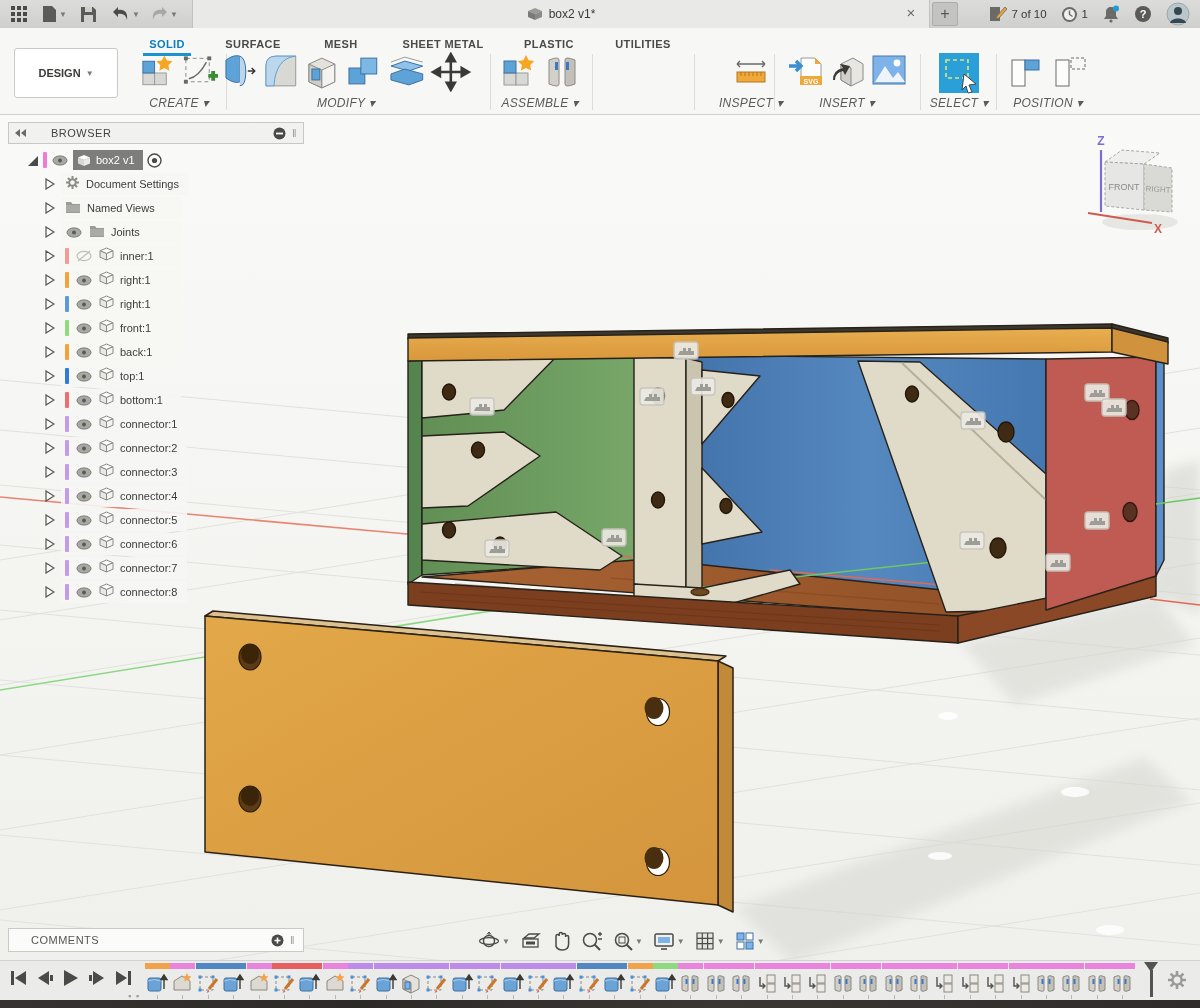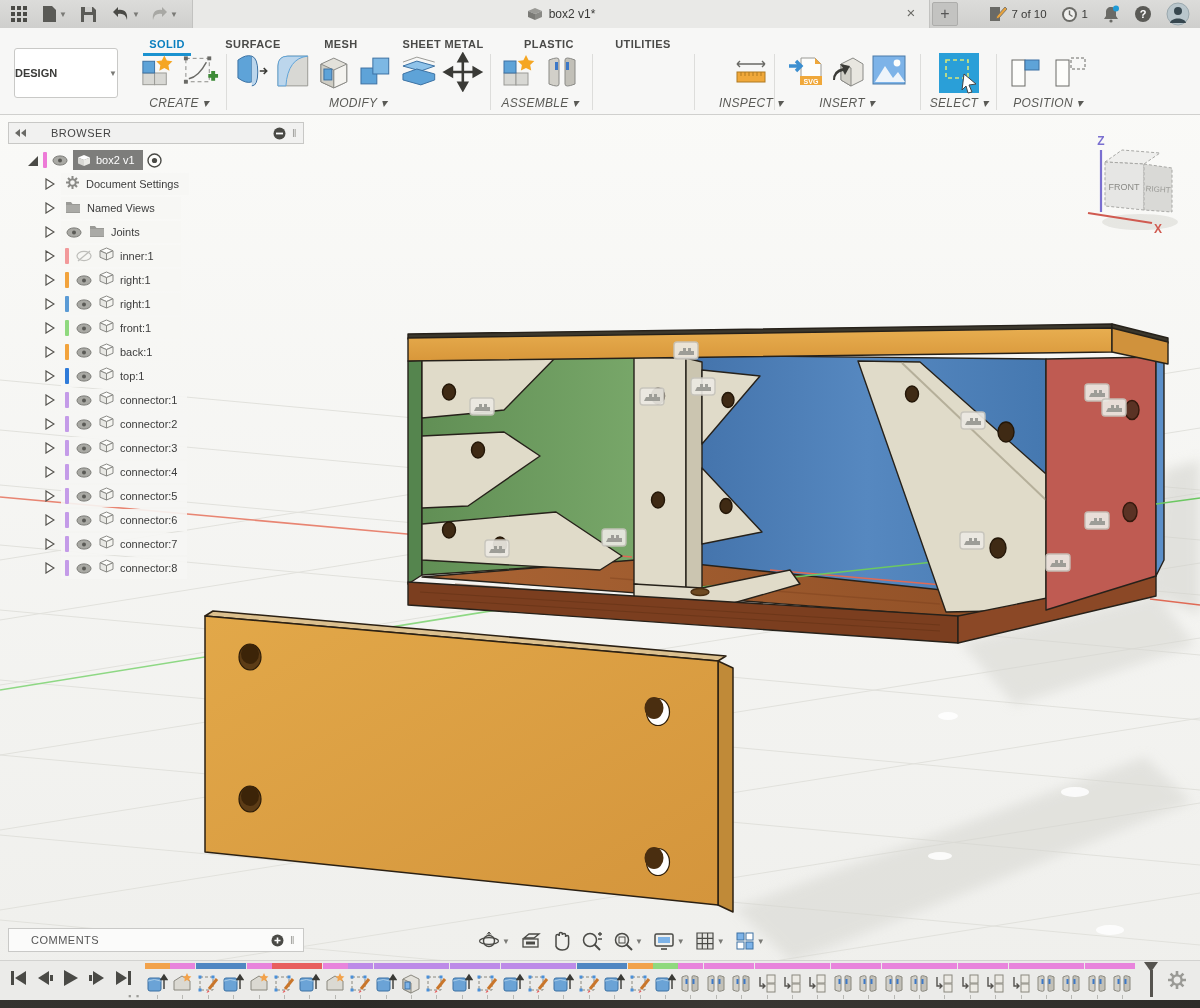--- a/index.html
+++ b/index.html
@@ -26,21 +26,21 @@
   .sc-item { display:flex; align-items:center; gap:4px; font-size:11.5px; color:#3a3a38; }
 
   
   #ribbon { position:absolute; left:0; top:28px; width:1200px; height:87px; z-index:30;
     background:#f7f7f6; border-bottom:1px solid #d0d0ce; }
   .ws-tab { position:absolute; top:6px; height:22px; font-size:11px; font-weight:bold;
     color:#4a4a48; letter-spacing:.4px; text-align:center; line-height:20px; }
   .ws-tab.active { color:#0a7fbf; border-bottom:3px solid #1a92d0; }
   #design-btn { position:absolute; left:14px; top:20px; width:104px; height:50px; background:#fff;
     border:1px solid #c9c9c7; border-radius:3px; font-size:11px; font-weight:bold; color:#3a3a38;
-    display:flex; align-items:center; justify-content:space-between; gap:5px; }
+    display:flex; align-items:center; justify-content:center; gap:5px; }
   .rb-group { position:absolute; top:24px; height:58px; }
   .rb-icons { display:flex; align-items:flex-start; gap:4px; justify-content:center; }
   .rb-label { position:absolute; bottom:0; width:100%; text-align:center; font-size:12px;
     color:#5a5a56; letter-spacing:.3px;font-style:italic; }
   .rb-sep { position:absolute; top:26px; height:56px; width:1px; background:#dddddb; }
 
   
   #browser { position:absolute; left:8px; top:122px; width:296px; z-index:20; }
   #browser-header { height:22px; background:#f1f1f0; border:1px solid #c8c8c6;
     display:flex; align-items:center; font-size:11px; color:#444; letter-spacing:.5px; padding:0 6px; }
@@ -405,21 +405,21 @@
           <rect x="27" y="4" width="4" height="4" fill="#6a6a66"></rect>
         <rect x="3" y="28" width="4" height="4" fill="#6a6a66"></rect>
         <path d="M8 27 Q18 25 26 10" stroke="#6a6a66" fill="none" stroke-width="1.6"></path>
         <path d="M28 24 h10 M33 19 v10" stroke="#3d8b37" stroke-width="4"></path>
       </svg>
     </div>
     <div class="rb-label"><span>CREATE</span> ▾</div>
   </div>
   <div class="rb-sep" style="left:226px"></div>
 
-  <div class="rb-group" style="left:232px;width:252px">
+  <div class="rb-group" style="left:220px;width:252px">
     <div class="rb-icons">
       <svg width="38" height="40" viewBox="0 0 38 40">
         <path d="M6 8 q8-6 14-4 l0 26 q-6 2-14-4 z" fill="#5ea3d8" stroke="#3c71a3"></path>
         <path d="M20 4 q6 2 6 16 -0 14 -6 14" fill="#bcd6ec" stroke="#3c71a3"></path>
         <path d="M28 19 h7 m-3-3 l3 3 -3 3" stroke="#3a3a36" fill="none" stroke-width="1.6"></path>
       </svg>
       <svg width="38" height="40" viewBox="0 0 38 40">
         <path d="M4 34 V14 Q4 4 14 4 H34 V34z" fill="#d8d8d4" stroke="#9a9a96"></path>
         <path d="M4 14 Q4 4 14 4 L34 4 Q14 6 12 34 L4 34z" fill="#bcd6ec" stroke="#5ea3d8"></path>
       </svg>
@@ -747,20 +747,40 @@
           </span>
       <span class="ric"><svg width="15" height="14" viewBox="0 0 15 14">
               <polygon points="7.5,1 14,3.8 7.5,6.6 1,3.8" fill="#fdfdfb" stroke="#8a8a86"></polygon>
               <polygon points="1,3.8 7.5,6.6 7.5,13 1,10.2" fill="#e8e8e4" stroke="#8a8a86"></polygon>
               <polygon points="14,3.8 7.5,6.6 7.5,13 14,10.2" fill="#f4f4f0" stroke="#8a8a86"></polygon>
             </svg></span>
       <span class="br-lbl">top:1</span>
     </span>
   </div>
 
+  <div class="br-row">
+    <svg width="11" height="12" viewBox="0 0 11 12">
+      <polygon points="2,1 10,6 2,11" fill="#fdfdfb" stroke="#55534e" stroke-width="1.2"></polygon>
+        </svg>
+    <span class="br-bg">
+      <span class="cbar" style="background: rgb(242, 109, 109);"></span>
+      <span class="eye-wrap">
+            <svg width="16" height="11" viewBox="0 0 16 11">
+              <ellipse cx="8" cy="5.5" rx="7" ry="4.6" fill="#a9a9a4" stroke="#7a7a76"></ellipse>
+              <circle cx="8" cy="5.5" r="2" fill="#5a5a56"></circle>
+            </svg>
+          </span>
+      <span class="ric"><svg width="15" height="14" viewBox="0 0 15 14">
+              <polygon points="7.5,1 14,3.8 7.5,6.6 1,3.8" fill="#fdfdfb" stroke="#8a8a86"></polygon>
+              <polygon points="1,3.8 7.5,6.6 7.5,13 1,10.2" fill="#e8e8e4" stroke="#8a8a86"></polygon>
+              <polygon points="14,3.8 7.5,6.6 7.5,13 14,10.2" fill="#f4f4f0" stroke="#8a8a86"></polygon>
+            </svg></span>
+      <span class="br-lbl">bottom:1</span>
+    </span>
+  </div>
 
   <div class="br-row">
     <svg width="11" height="12" viewBox="0 0 11 12">
       <polygon points="2,1 10,6 2,11" fill="#fdfdfb" stroke="#55534e" stroke-width="1.2"></polygon>
         </svg>
     <span class="br-bg">
       <span class="cbar" style="background: rgb(196, 155, 232);"></span>
       <span class="eye-wrap">
             <svg width="16" height="11" viewBox="0 0 16 11">
               <ellipse cx="8" cy="5.5" rx="7" ry="4.6" fill="#a9a9a4" stroke="#7a7a76"></ellipse>

